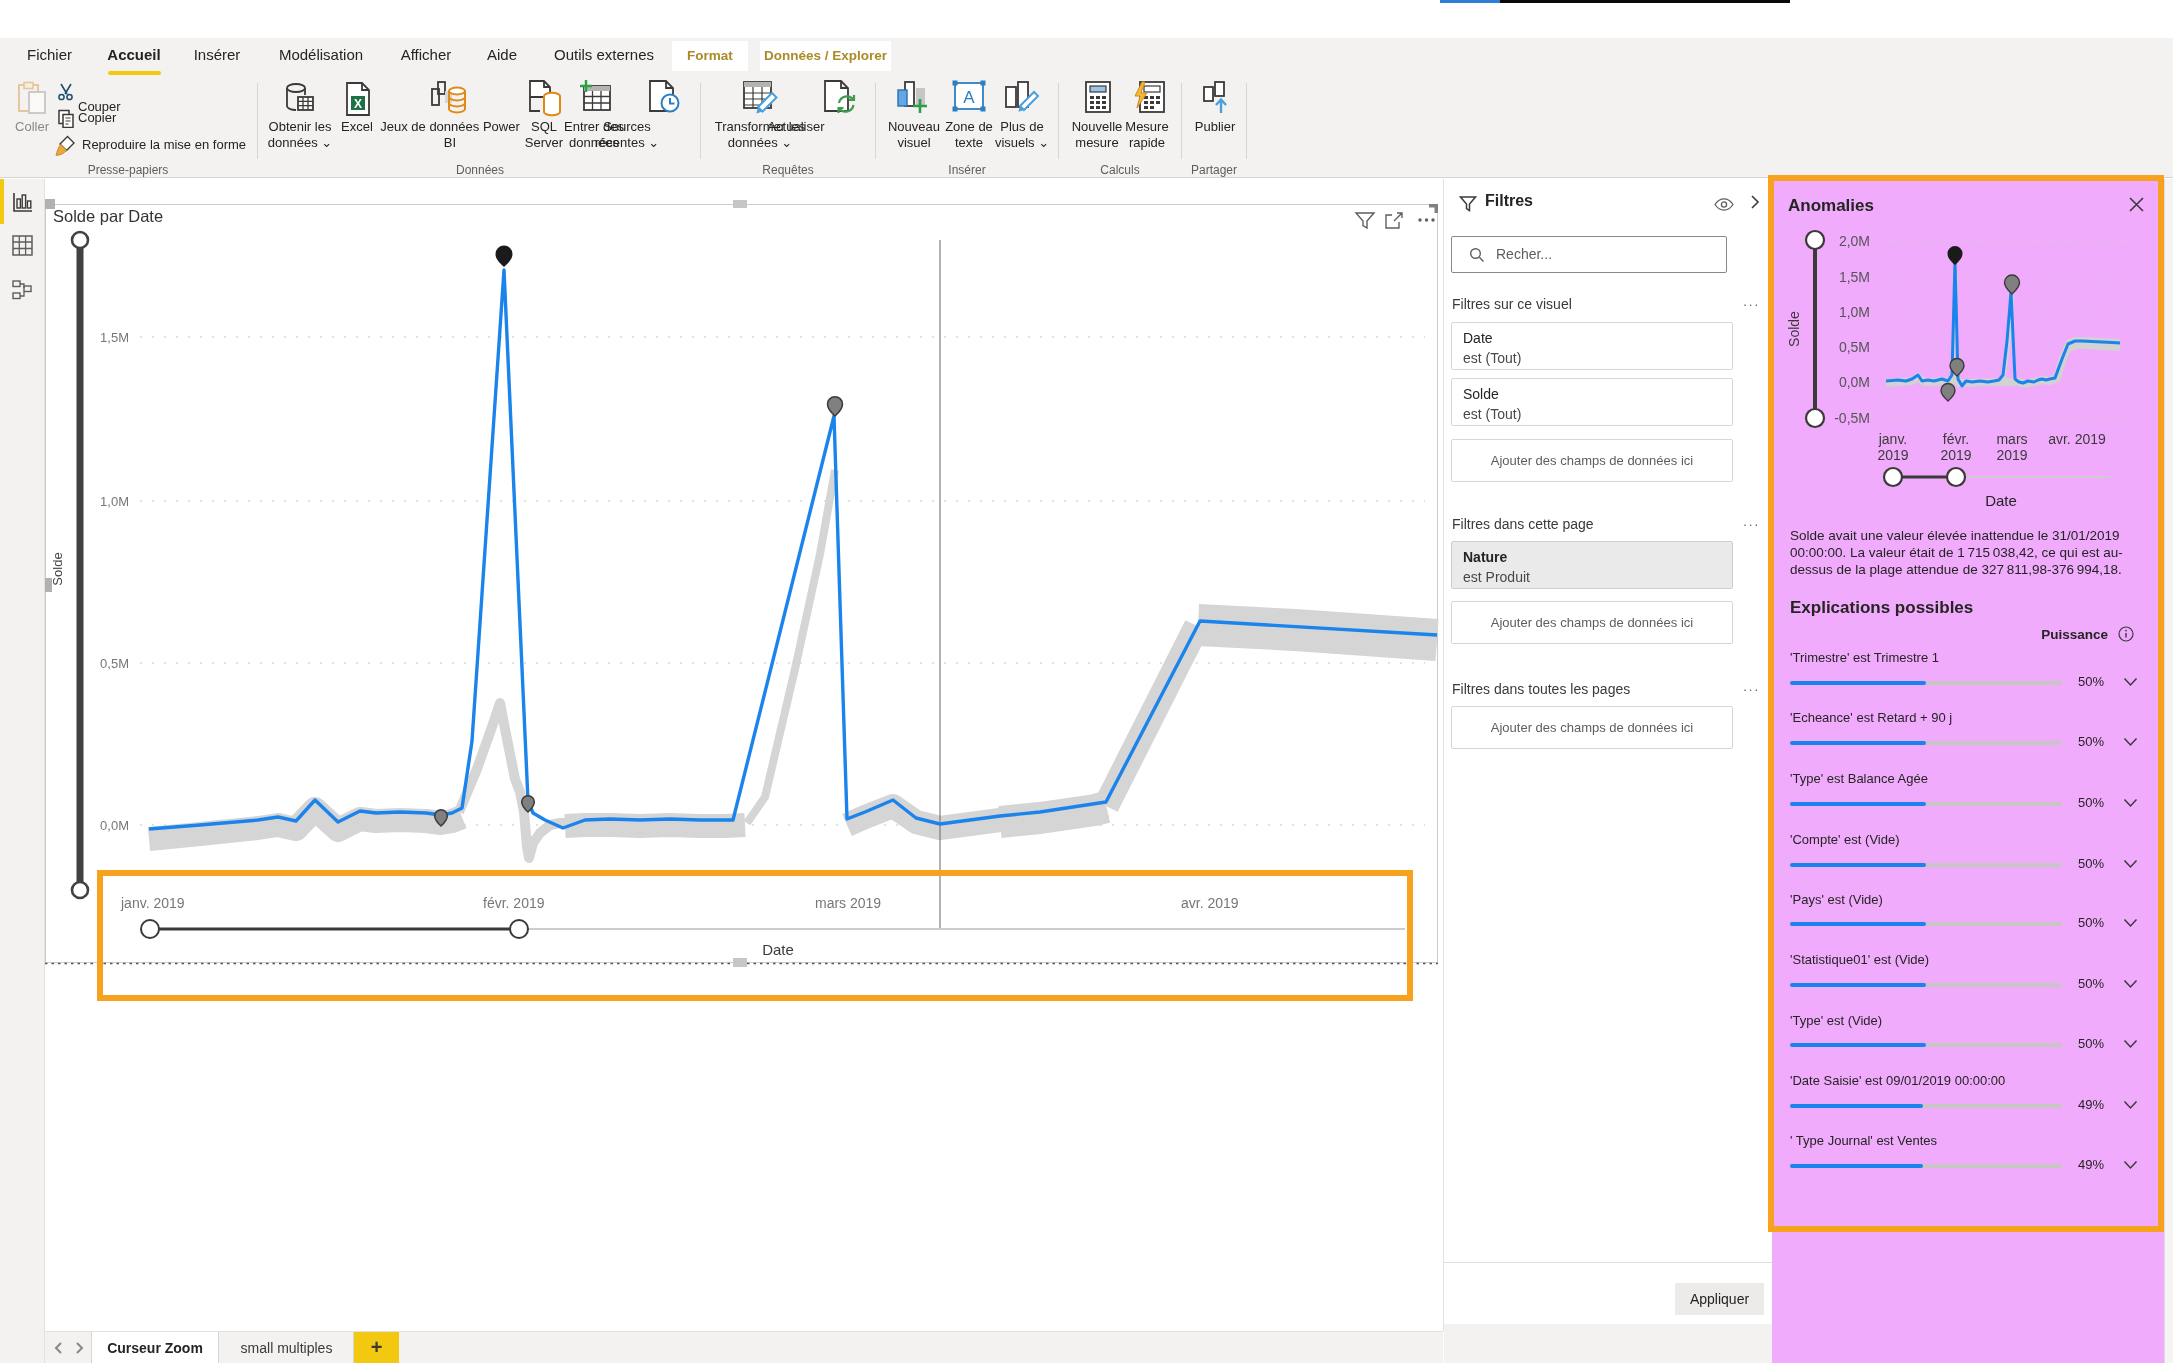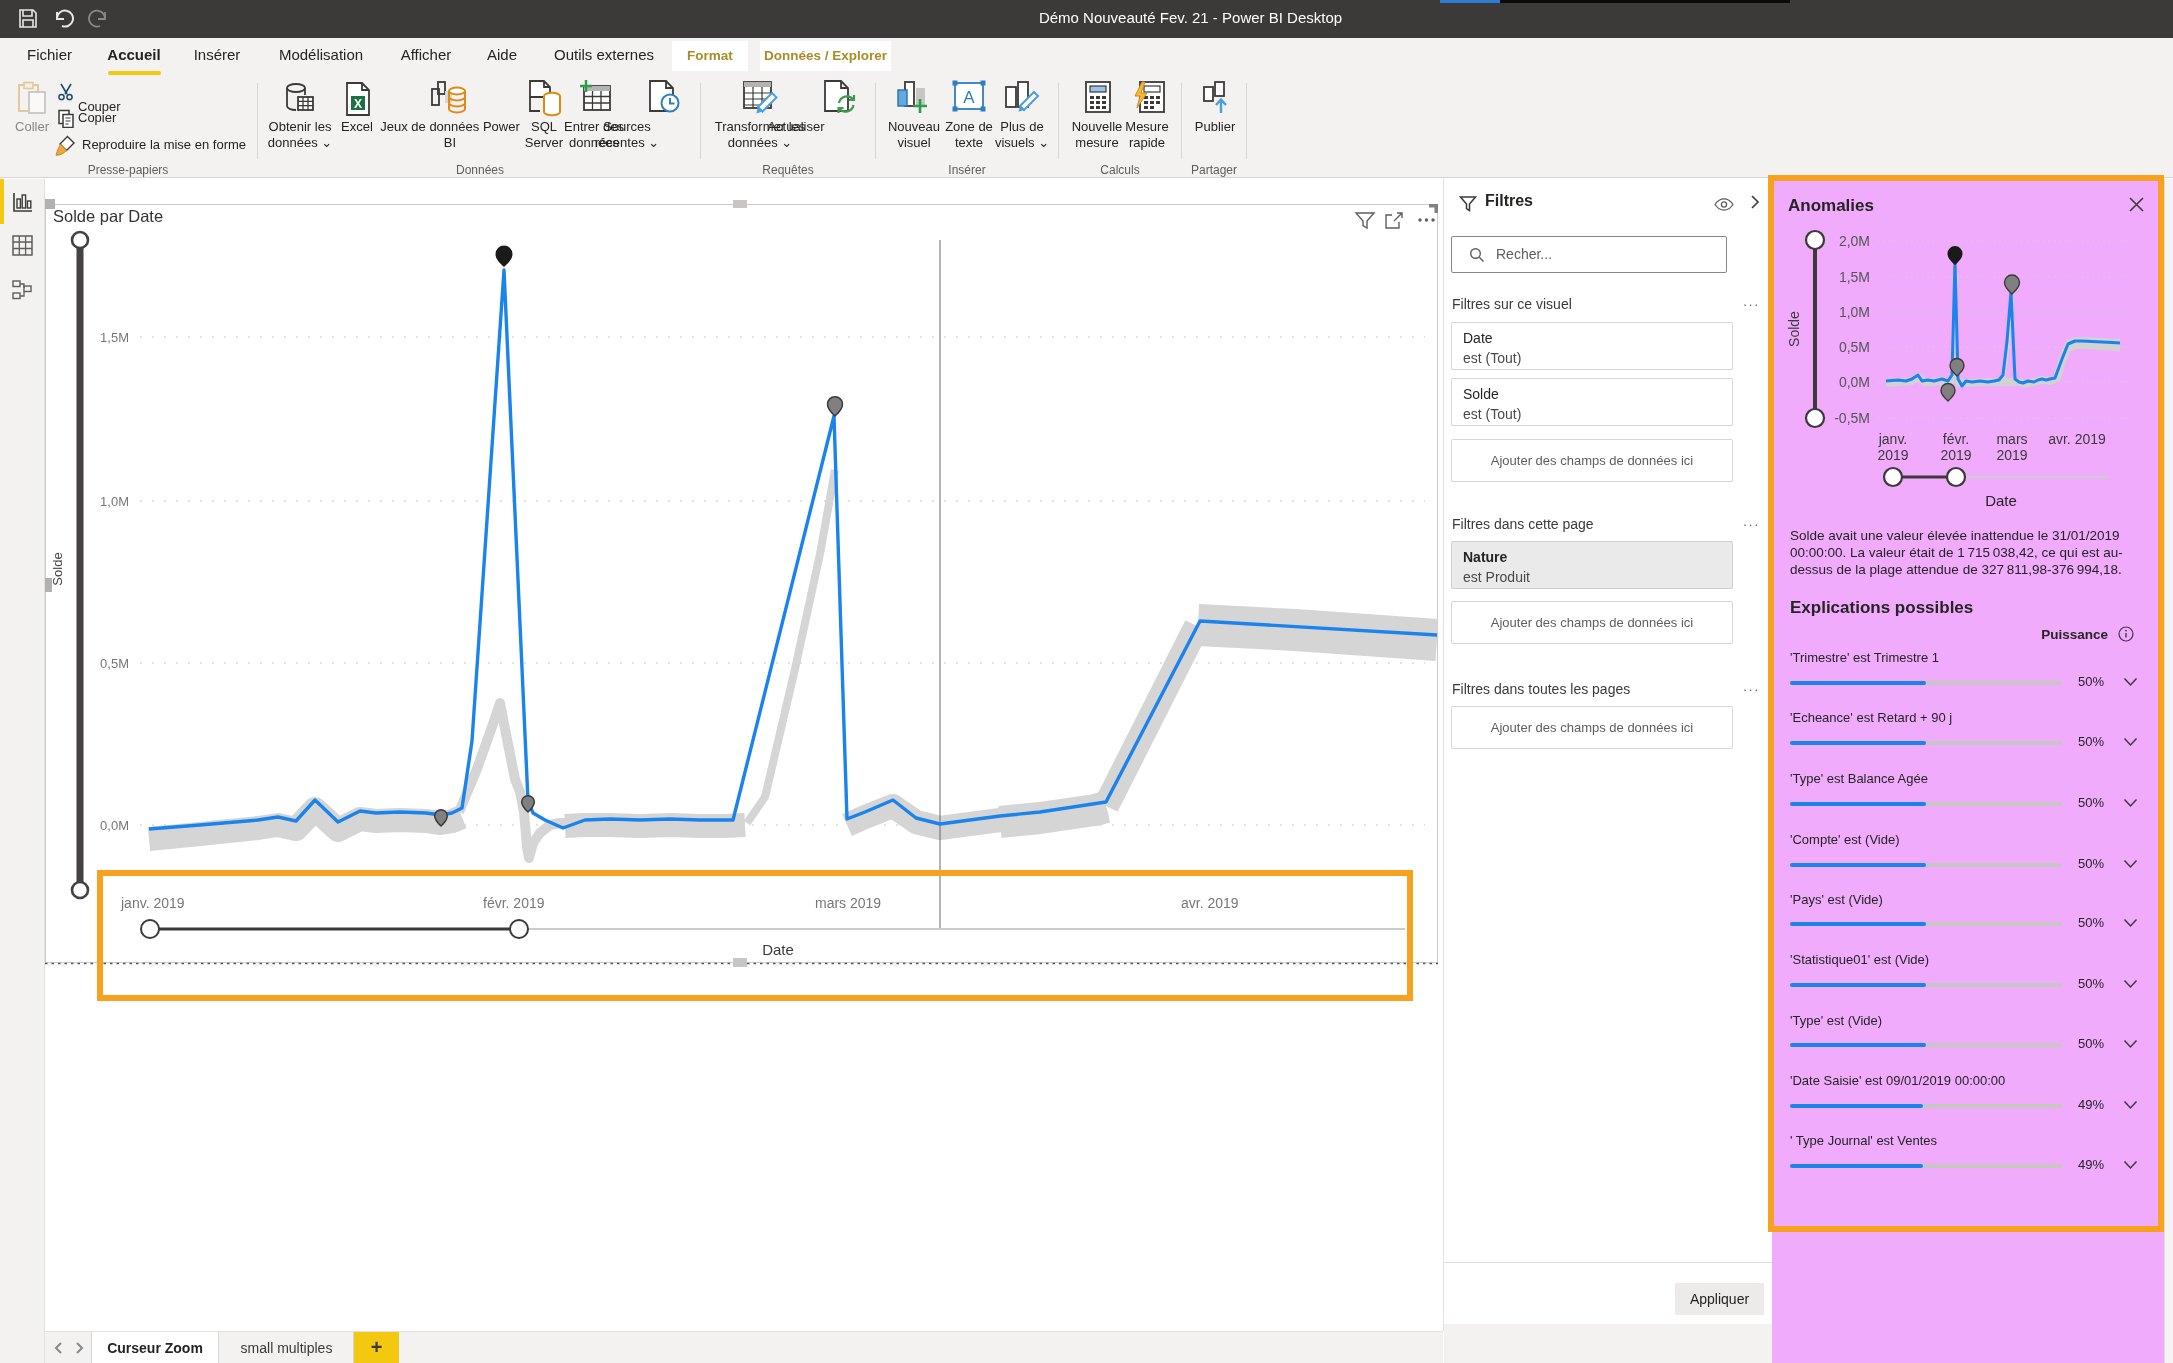--- a/index.html
+++ b/index.html
@@ -50,34 +50,20 @@
 .aitem-pct { position:absolute; font-size:13px; color:#252423; width:40px; text-align:right; }
 
 
 #tabbar { position:absolute; left:45px; top:1331px; width:1398px; height:32px; background:#f3f2f1; border-top:1px solid #e3e1df; }
 #rightstrip { position:absolute; left:2164px; top:179px; width:9px; height:1184px; background:#f5f4f3; border-left:1px solid #e0dedc; }
 </style>
 </head>
 <body>
 <div id="app">
 
-<div id="titlebar">
-  <div id="title-text">Démo Nouveauté Fev. 21 - Power BI Desktop</div>
-  <svg class="ticon" style="left:17px" width="21" height="21" viewBox="0 0 21 21">
-        <path d="M3 2 h13 l3 3 v14 h-16 z M6 2 v6 h9 v-6 M6 19 v-7 h10 v7" fill="none" stroke="#e8e6e4" stroke-width="1.6"></path>
-      </svg>
-  <svg class="ticon" style="left:52px" width="22" height="22" viewBox="0 0 22 22">
-        <path d="M5 4 L5 11 L12 11" fill="none" stroke="#e8e6e4" stroke-width="2"></path>
-        <path d="M5 10 A8 8 0 1 1 10 18" fill="none" stroke="#e8e6e4" stroke-width="2"></path>
-      </svg>
-  <svg class="ticon" style="left:88px" width="22" height="22" viewBox="0 0 22 22">
-        <path d="M17 4 L17 11 L10 11" fill="none" stroke="#8a8886" stroke-width="1.8"></path>
-        <path d="M17 10 A8 8 0 1 0 12 18" fill="none" stroke="#8a8886" stroke-width="1.8"></path>
-      </svg>
-</div>
 <div id="topstrip-blue"></div>
 <div id="topstrip-black"></div>
 
 <div id="menubar">
   <div class="menuitem" style="left:27px; width:42px;">Fichier</div>
   <div class="menuitem" style="left:106px; width:56px; font-weight:bold;">Accueil</div>
   <div class="menuitem" style="left:193px; width:48px;">Insérer</div>
   <div class="menuitem" style="left:276px; width:90px;">Modélisation</div>
   <div class="menuitem" style="left:400px; width:52px;">Afficher</div>
   <div class="menuitem" style="left:486px; width:32px;">Aide</div>

